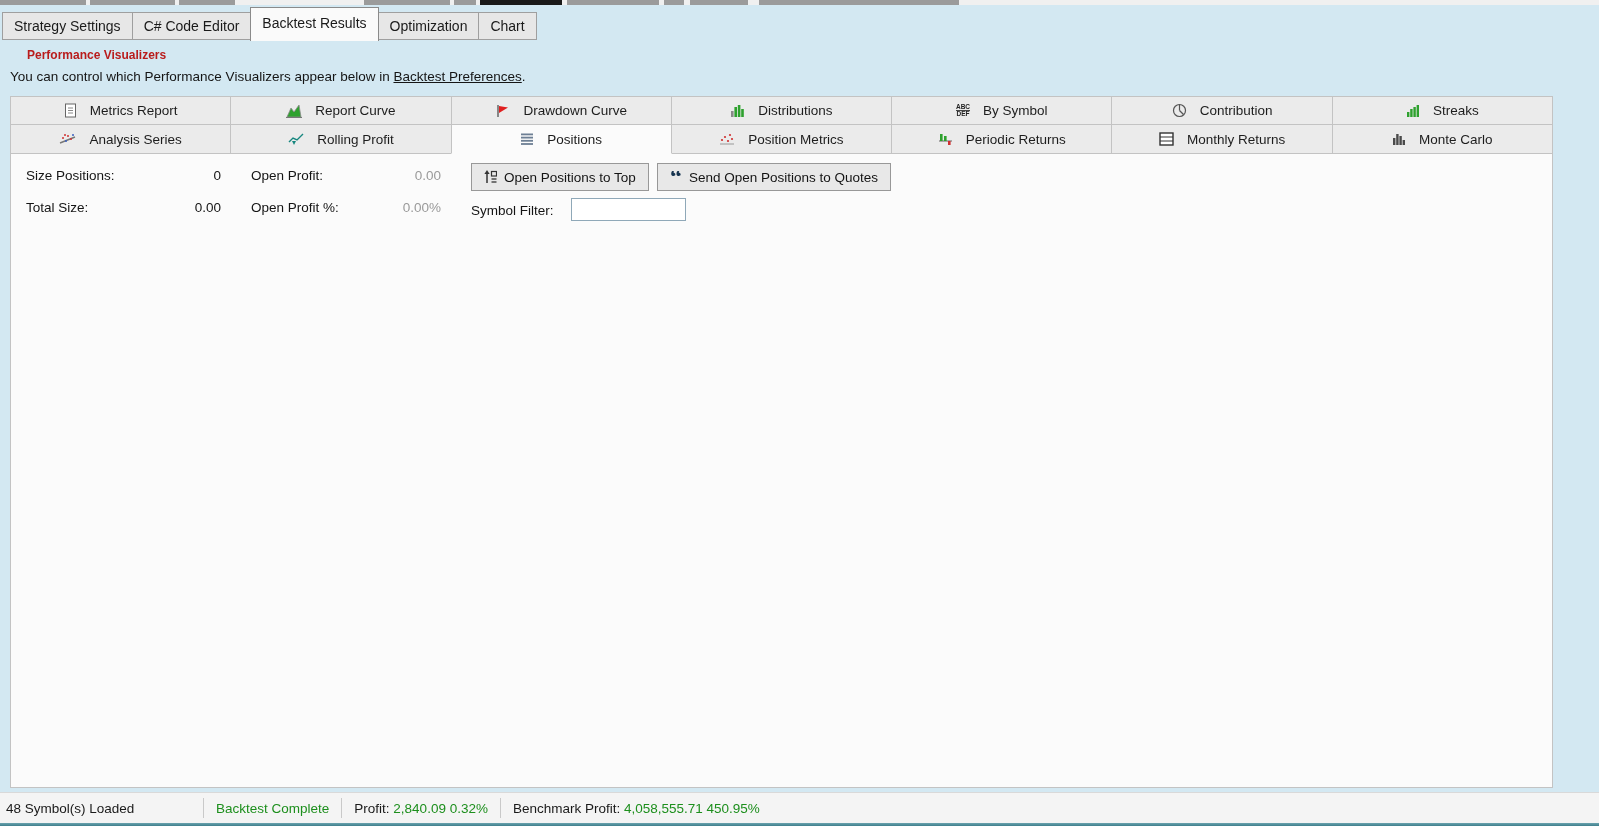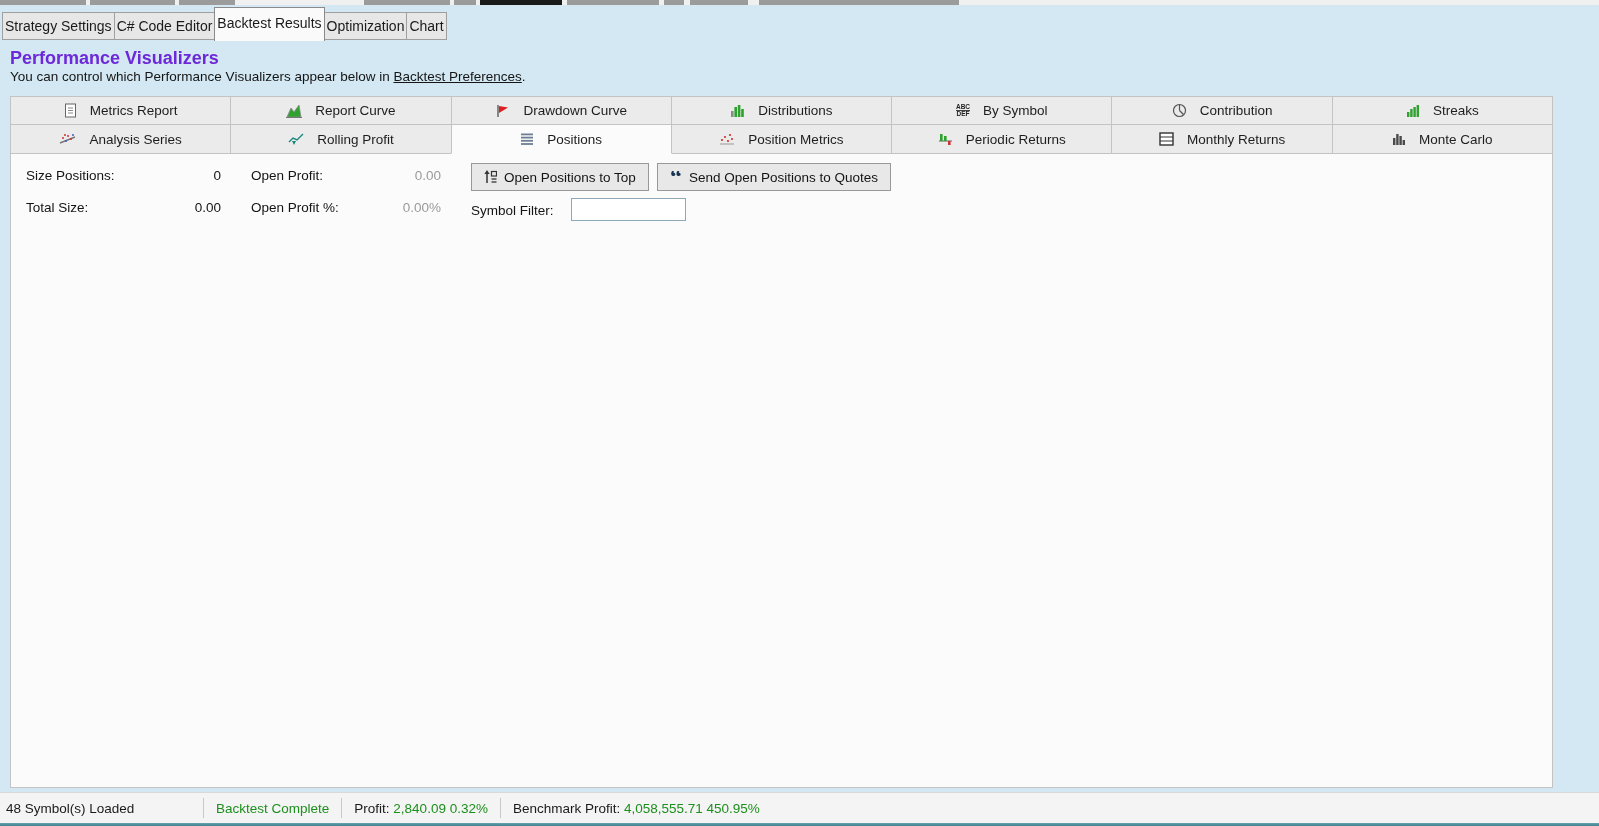--- a/index.html
+++ b/index.html
@@ -9,29 +9,29 @@
     background:#d3e8f2; font-family:"Liberation Sans", sans-serif; color:#1a1a1a;
   }
   
   .top-strip { position:absolute; left:0; top:0; width:100%; height:5px; background:#f0f0f0; }
   .top-strip .seg { position:absolute; top:0; height:5px; background:#9b9b9b; }
   .top-strip .seg.dark { background:#1a1a1a; }
 
   
   .main-tabs { position:absolute; left:2px; top:7px; height:34px; display:flex; align-items:flex-end; z-index:5; }
   .main-tab {
-    height:28px; margin-bottom:1px; padding:0 2px; line-height:27px; font-size:14px;
+    height:28px; margin-bottom:1px; padding:0 11px; line-height:27px; font-size:14px;
     background:#e7e7e7; border:1px solid #9f9f9f; margin-right:-1px; white-space:nowrap; cursor:default;
   }
   .main-tab.active {
     height:34px; margin-bottom:0; line-height:31px; background:#fafafa; border-color:#8a8a8a;
     border-bottom:none; position:relative; z-index:6;
   }
 
-  .pv-title { position:absolute; left:10px; top:48px; font-size:18px; font-weight:bold; color:#6d28d9; }
+  .pv-title { position:absolute; left:27px; top:48px; font-size:12px; font-weight:bold; color:#b91c1c; }
   .pv-sub   { position:absolute; left:10px; top:69px; font-size:13.5px; color:#151515; }
   .pv-sub .link { text-decoration:underline; cursor:pointer; }
 
   
   .viz-tabs { position:absolute; left:10px; top:96px; width:1543px; z-index:2; }
   .viz-row { display:flex; height:29px; }
   .viz-tab {
     flex:1; display:flex; align-items:center; justify-content:center; gap:13px;
     background:#ebebeb; border:1px solid #c3c3c3; margin-left:-1px; margin-top:-1px;
     font-size:13.5px; color:#1d1d1d; white-space:nowrap; cursor:default;

